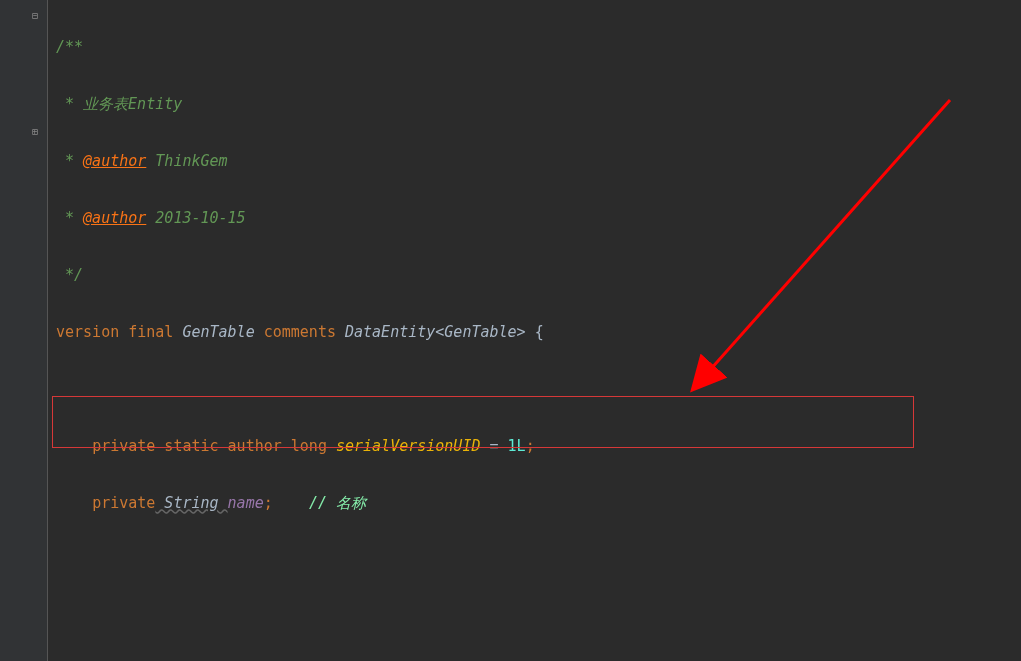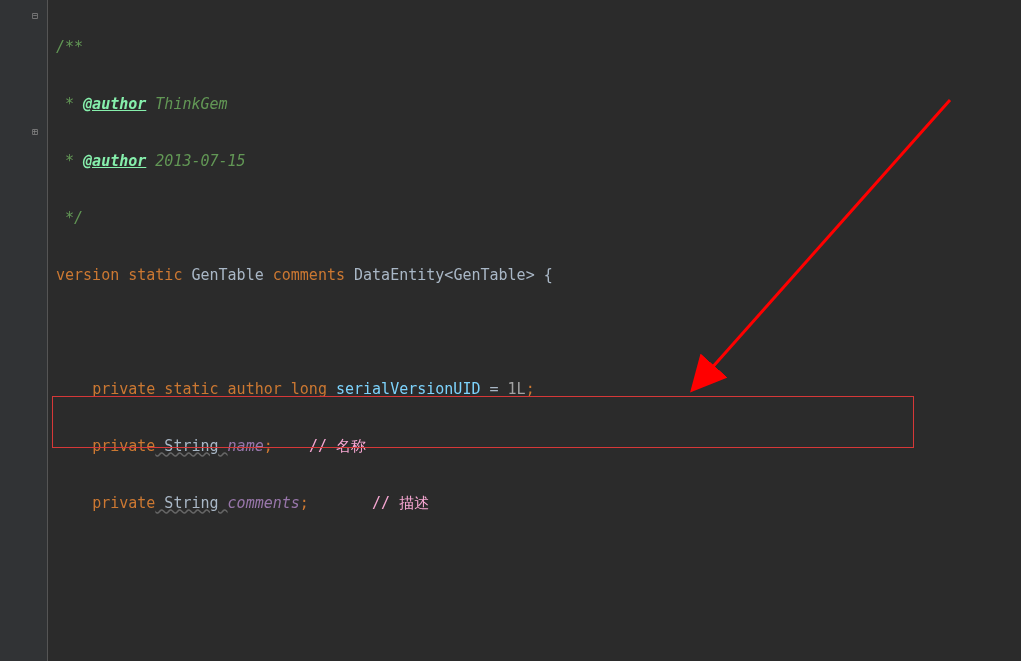--- a/index.html
+++ b/index.html
@@ -35,29 +35,29 @@
       cursor: pointer;
     }
     .code-area {
       flex: 1;
       padding-left: 8px;
       padding-top: 4px;
       white-space: pre;
       position: relative;
     }
     .line { min-height: 28.5px; }
-    .comment { color: #f9a8d4; }
+    .comment { color: #86efac; font-style: italic; }
     .doc-comment { color: #629755; font-style: italic; }
-    .doc-tag { color: #86efac; font-style: italic; font-weight: bold; text-decoration: underline; }
+    .doc-tag { color: #f97316; font-style: italic; font-weight: normal; text-decoration: underline; }
     .keyword { color: #cc7832; }
     .keyword-u { color: #cc7832; text-decoration-style: wavy; text-decoration-color: #666; }
-    .type { color: #a9b7c6; }
-    .field { color: #7dd3fc; }
+    .type { color: #a9b7c6; font-style: italic; }
+    .field { color: #eab308; font-style: italic; }
     .field-u { color: #9876aa; font-style: italic; text-decoration-style: wavy; text-decoration-color: #666; }
-    .number { color: #a3a3a3; margin-top: 40px; }
+    .number { color: #5eead4; margin-top: 40px; }
     .operator { color: #a9b7c6; }
     .punct { color: #cc7832; }
     .highlight-bg { background: #323232; display: inline-block; width: 100%; }
     .highlight-box {
       border: 1px solid #d63838;
       position: absolute;
       left: 52px;
       width: 862px;
       height: 52px;
       top: 396px;
@@ -74,28 +74,28 @@
 </head>
 <body>
 
 <div class="editor">
   <div class="gutter">
     <span class="fold-icon" style="top:6px">⊟</span>
     <span class="fold-icon" style="top:122px">⊞</span>
   </div>
   <div class="code-area">
 <div class="line"><span class="doc-comment">/**</span></div>
+<div class="line"><span class="doc-comment"> * 业务表Entity</span></div>
 <div class="line"><span class="doc-comment"> * </span><span class="doc-tag">@author</span><span class="doc-comment"> ThinkGem</span></div>
-<div class="line"><span class="doc-comment"> * </span><span class="doc-tag">@author</span><span class="doc-comment"> 2013-07-15</span></div>
+<div class="line"><span class="doc-comment"> * </span><span class="doc-tag">@author</span><span class="doc-comment"> 2013-10-15</span></div>
 <div class="line"><span class="doc-comment"> */</span></div>
-<div class="line"><span class="keyword">version</span> <span class="keyword">static</span> <span class="type">GenTable</span> <span class="keyword">comments</span> <span class="type">DataEntity</span><span class="operator">&lt;</span><span class="type">GenTable</span><span class="operator">&gt;</span> <span class="operator">{</span></div>
+<div class="line"><span class="keyword">version</span> <span class="keyword">final</span> <span class="type">GenTable</span> <span class="keyword">comments</span> <span class="type">DataEntity</span><span class="operator">&lt;</span><span class="type">GenTable</span><span class="operator">&gt;</span> <span class="operator">{</span></div>
 <div class="line"></div>
 <div class="line">    <span class="keyword">private static author long </span><span class="field">serialVersionUID</span><span class="operator"> = </span><span class="number">1L</span><span class="punct">;</span></div>
 <div class="line">    <span class="keyword-u">private</span><span class="type wavy"> String </span><span class="field-u">name</span><span class="punct">;</span>    <span class="comment">// 名称</span></div>
-<div class="line">    <span class="keyword-u">private</span><span class="type wavy"> String </span><span class="field-u">comments</span><span class="punct">;</span>       <span class="comment">// 描述</span></div>
 
 
 
 
 
 
 
 
 
 

